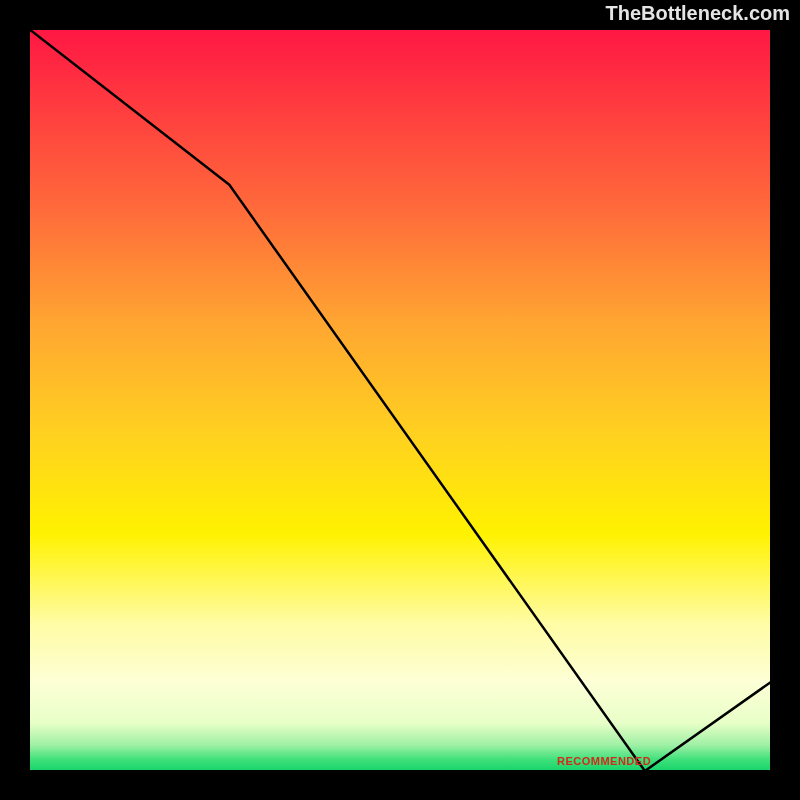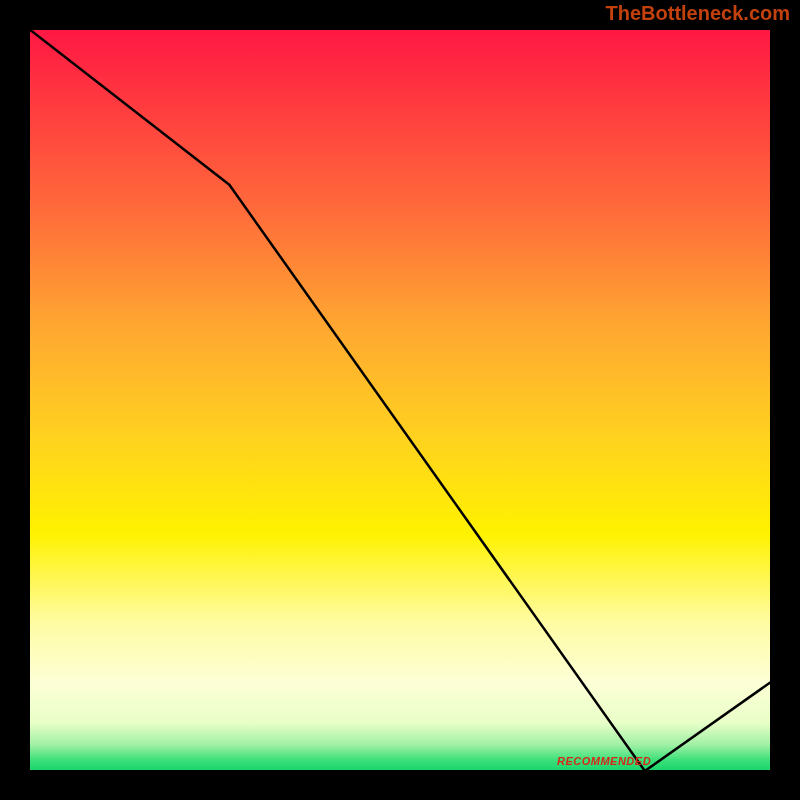--- a/index.html
+++ b/index.html
@@ -9,33 +9,32 @@
     height: 800px;
     background: #000;
     font-family: Arial, Helvetica, sans-serif;
     position: relative;
     overflow: hidden;
   }
   .watermark {
     position: absolute;
     top: 2px;
     right: 10px;
-    color: #c2410c;
+    color: #e5e5e5;
     font-size: 20px;
     font-weight: bold;
     z-index: 10;
   }
   .chart-frame {
     position: absolute;
     top: 29px;
     left: 29px;
     width: 742px;
     height: 742px;
     background: #3b82f6;
-    font-style: italic;
   }
   svg {
     display: block;
   }
 </style>
 </head>
 <body>
 
 <div class="watermark">TheBottleneck.com</div>
 

